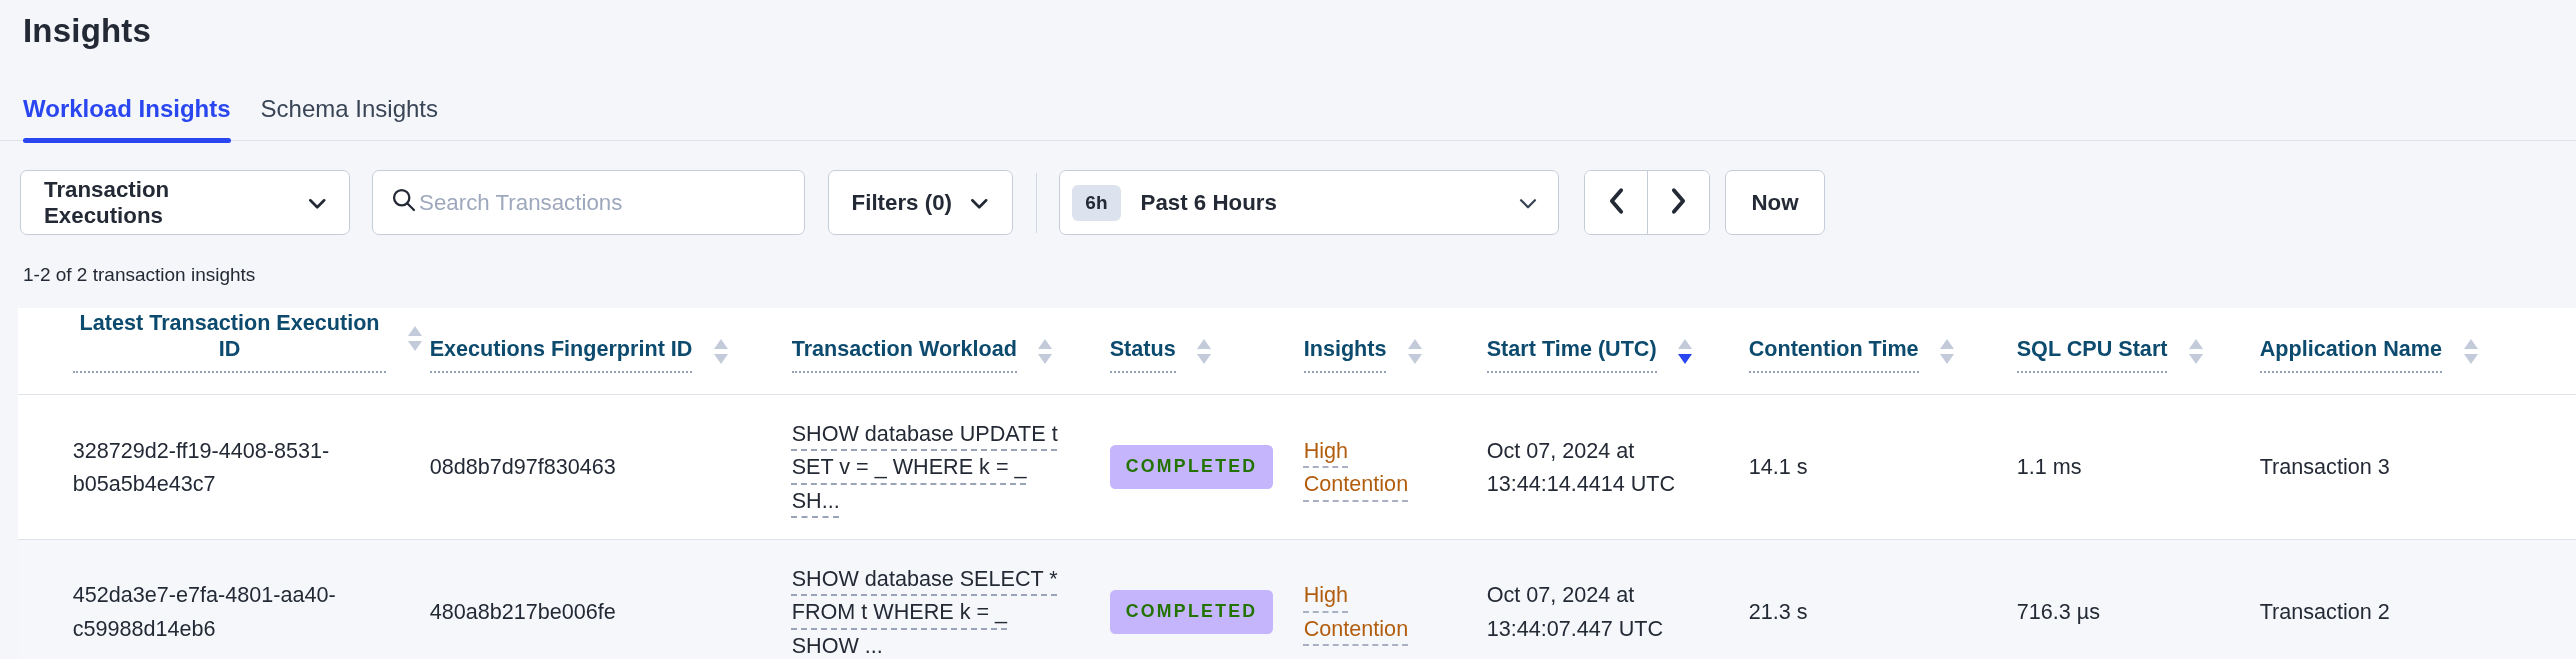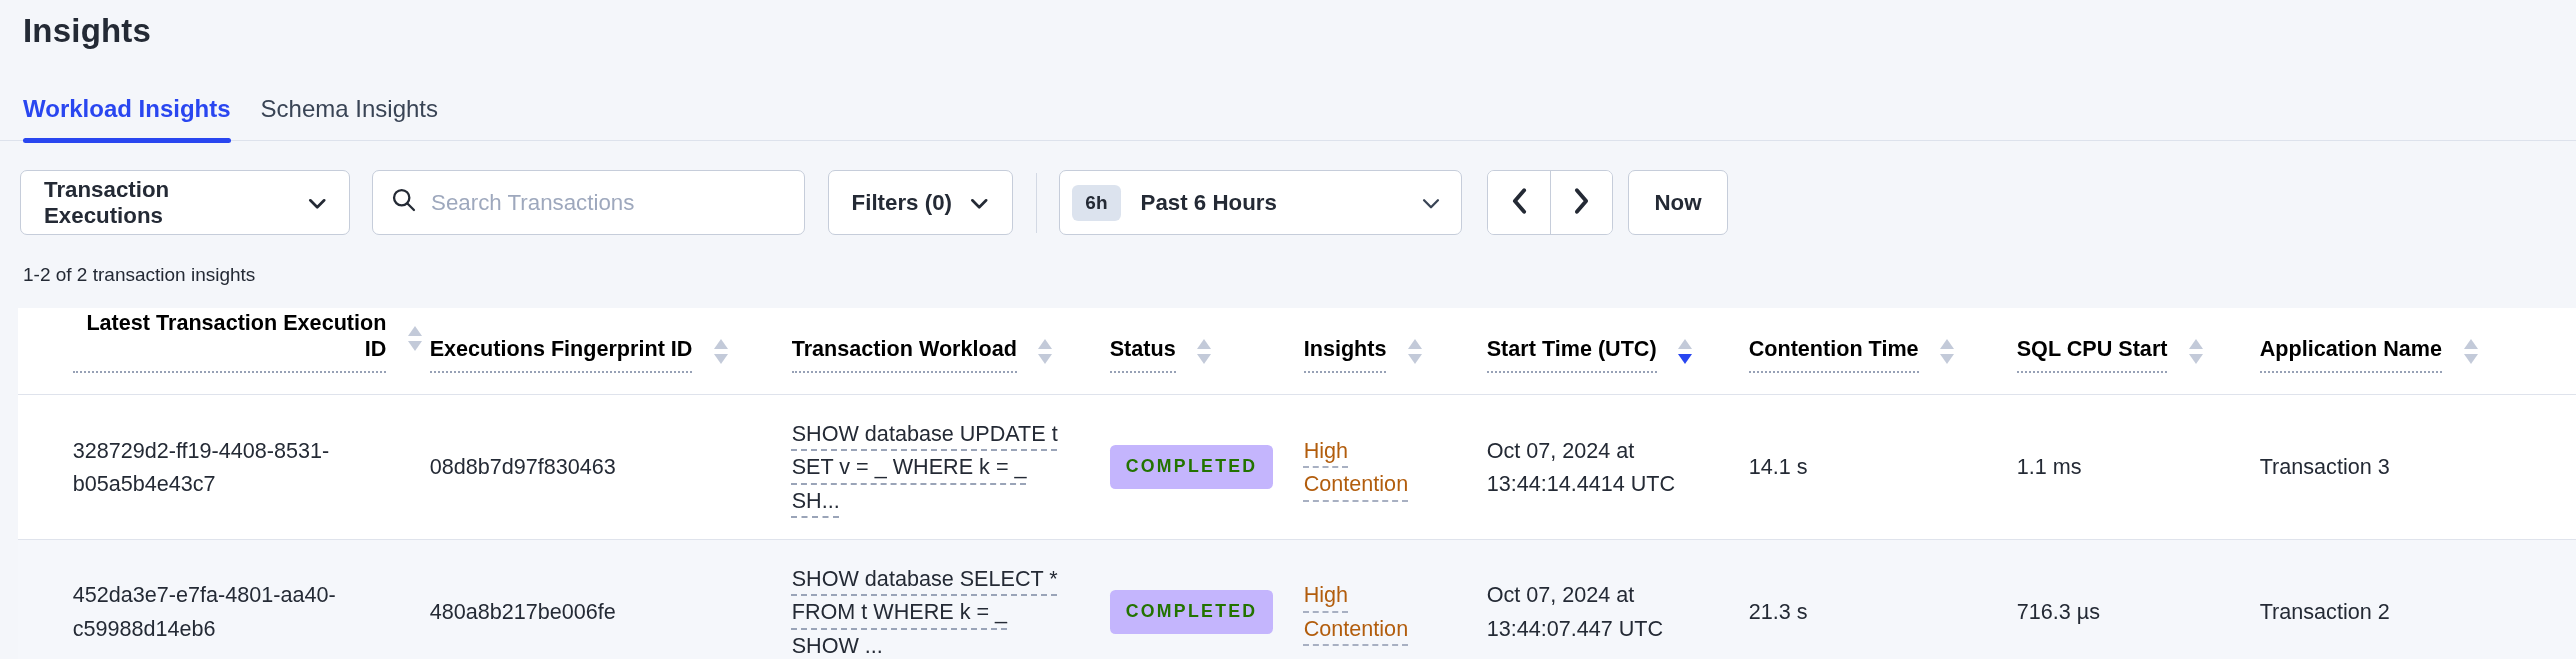--- a/index.html
+++ b/index.html
@@ -29,49 +29,49 @@
     height:5.4px; background:#2946f0; border-radius:3.1px;
   }
   
   .toolbar { display:flex; align-items:center; margin:29px 0 0 20px; }
   .btn, .search-box, .time-picker, .nav-pair, .now-btn {
     height:65px; background:#fff; border:1.5px solid #c6cdda; border-radius:7px;
     display:flex; align-items:center; font-size:22.3px; color:#242a35;
   }
   .btn { font-weight:700; padding:0 23px; cursor:pointer; gap:18.5px; }
   .type-dropdown { margin-right:21.6px; width:330px; justify-content:flex-start; }
-  .search-box { width:433px; padding:0 18.5px; margin-right:23px; gap:14px; }
+  .search-box { width:433px; padding:0 18.5px; margin-right:23px; gap:2px; }
   .search-box input {
     border:none; outline:none; font-size:22.3px; flex:1; min-width:0;
     font-family:"Liberation Sans", sans-serif; color:#242a35; background:transparent;
   }
   .search-box input::placeholder { color:#9ea8bd; }
   .filters-btn { margin-right:23px; }
   .v-divider { width:1.5px; height:60px; background:#d3d9e4; margin-right:21.6px; }
-  .time-picker { width:403px; padding:0 20px 0 12.3px; cursor:pointer; margin-right:25px; }
+  .time-picker { width:500px; padding:0 20px 0 12.3px; cursor:pointer; margin-right:25px; }
   .time-chip {
     background:#dce3ee; border-radius:6.2px; padding:7px 13px;
     font-size:19px; font-weight:700; color:#242a35; margin-right:20px;
   }
   .time-label { flex:1; font-weight:700; font-size:22.3px; }
   .nav-pair { padding:0; margin-right:15.4px; overflow:hidden; }
   .nav-btn {
     width:62px; height:100%; display:flex; align-items:center; justify-content:center;
     cursor:pointer; background:#fff; border:none;
   }
   .nav-btn + .nav-btn { border-left:1.5px solid #c6cdda; }
   .now-btn { padding:0 25px; font-weight:700; cursor:pointer; }
   .chev { display:inline-block; }
   .results-count { margin:29px 0 0 23px; font-size:19px; color:#242a35; }
   
   .table-card { margin:21.6px 0 0 17.7px; background:#fff; width:2558px; height:363px; }
   table { width:100%; border-collapse:collapse; table-layout:fixed; }
   th {
-    vertical-align:bottom; text-align:right; padding:0 7.7px 21.6px 0;
-    height:87px; font-size:21.6px; font-weight:700; color:#000000; cursor:pointer;
+    vertical-align:bottom; text-align:center; padding:0 7.7px 21.6px 0;
+    height:87px; font-size:21.6px; font-weight:700; color:#0c4a6e; cursor:pointer;
   }
   th:first-child, td:first-child { padding-left:55px; }
   .th-inner { display:flex; align-items:center; gap:21.6px; }
   .th-label { border-bottom:2.3px dotted #97a1b6; padding-bottom:8.5px; white-space:normal; }
   .sort-icon { display:inline-flex; flex-direction:column; gap:5.4px; flex:none; padding-bottom:6.2px; }
   .tri-up { width:0; height:0; border-left:7.7px solid transparent; border-right:7.7px solid transparent; border-bottom:10px solid #c3cad9; }
   .tri-down { width:0; height:0; border-left:7.7px solid transparent; border-right:7.7px solid transparent; border-top:10px solid #c3cad9; }
   .sort-desc .tri-down { border-top-color:#2946f0; }
   td {
     font-size:21.6px; color:#242a35; vertical-align:middle;

